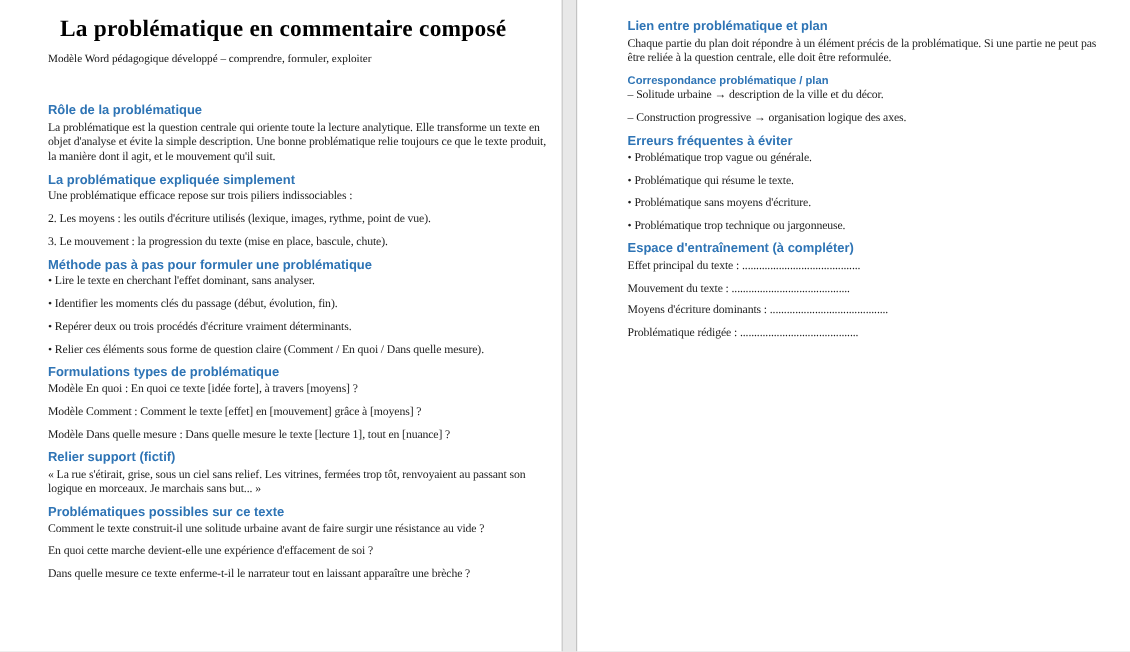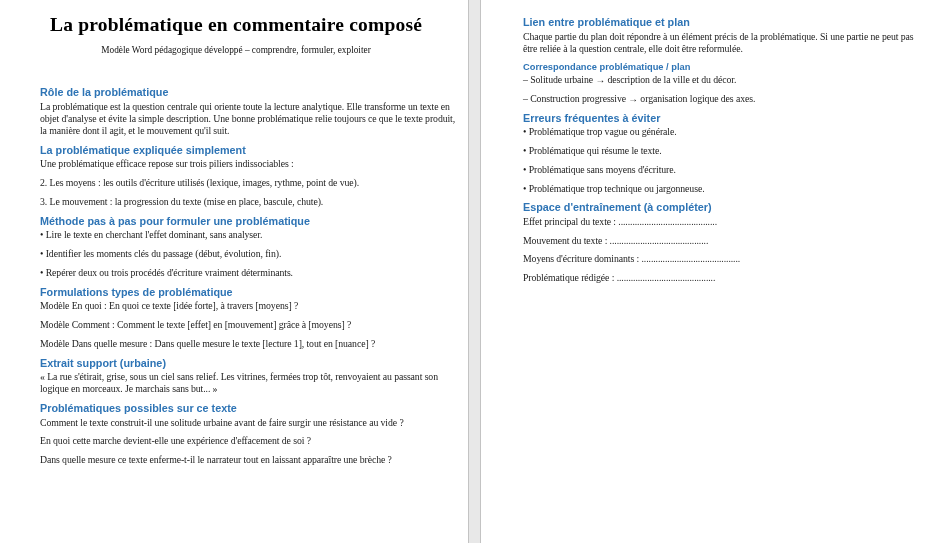--- a/index.html
+++ b/index.html
@@ -26,21 +26,21 @@
     border-left:1px solid #c3c3c3;
     padding:16px 26px 12px 42px;
   }
   .doc-title {
     font-size:19.5px; line-height:23px; font-weight:bold;
     text-align:center; letter-spacing:0.2px;
     margin:0 30px 8px 0; color:#000;
   }
   .doc-subtitle {
     font-size:9.3px; line-height:12px;
-    text-align:center;
+    text-align:left;
     margin:0 30px 0 0; color:#111;
   }
   .h2 {
     font-family:"Liberation Sans", sans-serif;
     font-weight:bold; font-size:10.8px; line-height:13px;
     color:#2e74b5;
     margin:2px 0 1.5px 0;
   }
   .h2.first-left { margin-top:30px; }
   .h2.first-right { margin-top:0; }
@@ -72,31 +72,32 @@
     <p class="p">Une problématique efficace repose sur trois piliers indissociables :</p>
     <p class="p">2. Les moyens : les outils d'écriture utilisés (lexique, images, rythme, point de vue).</p>
     <p class="p">3. Le mouvement : la progression du texte (mise en place, bascule, chute).</p>
   </div>
 
   <div>
     <h2 class="h2">Méthode pas à pas pour formuler une problématique</h2>
     <p class="p">• Lire le texte en cherchant l'effet dominant, sans analyser.</p>
     <p class="p">• Identifier les moments clés du passage (début, évolution, fin).</p>
     <p class="p">• Repérer deux ou trois procédés d'écriture vraiment déterminants.</p>
+    <p class="p">• Relier ces éléments sous forme de question claire (Comment / En quoi / Dans quelle mesure).</p>
   </div>
 
   <div>
     <h2 class="h2">Formulations types de problématique</h2>
     <p class="p">Modèle En quoi : En quoi ce texte [idée forte], à travers [moyens] ?</p>
     <p class="p">Modèle Comment : Comment le texte [effet] en [mouvement] grâce à [moyens] ?</p>
     <p class="p">Modèle Dans quelle mesure : Dans quelle mesure le texte [lecture 1], tout en [nuance] ?</p>
   </div>
 
   <div>
-    <h2 class="h2">Extrait support (urbaine)</h2>
+    <h2 class="h2">Relier support (fictif)</h2>
     <p class="p">« La rue s'étirait, grise, sous un ciel sans relief. Les vitrines, fermées trop tôt, renvoyaient au passant son logique en morceaux. Je marchais sans but... »</p>
   </div>
 
   <div>
     <h2 class="h2">Problématiques possibles sur ce texte</h2>
     <p class="p">Comment le texte construit-il une solitude urbaine avant de faire surgir une résistance au vide ?</p>
     <p class="p">En quoi cette marche devient-elle une expérience d'effacement de soi ?</p>
     <p class="p">Dans quelle mesure ce texte enferme-t-il le narrateur tout en laissant apparaître une brèche ?</p>
   </div>
 </div>

